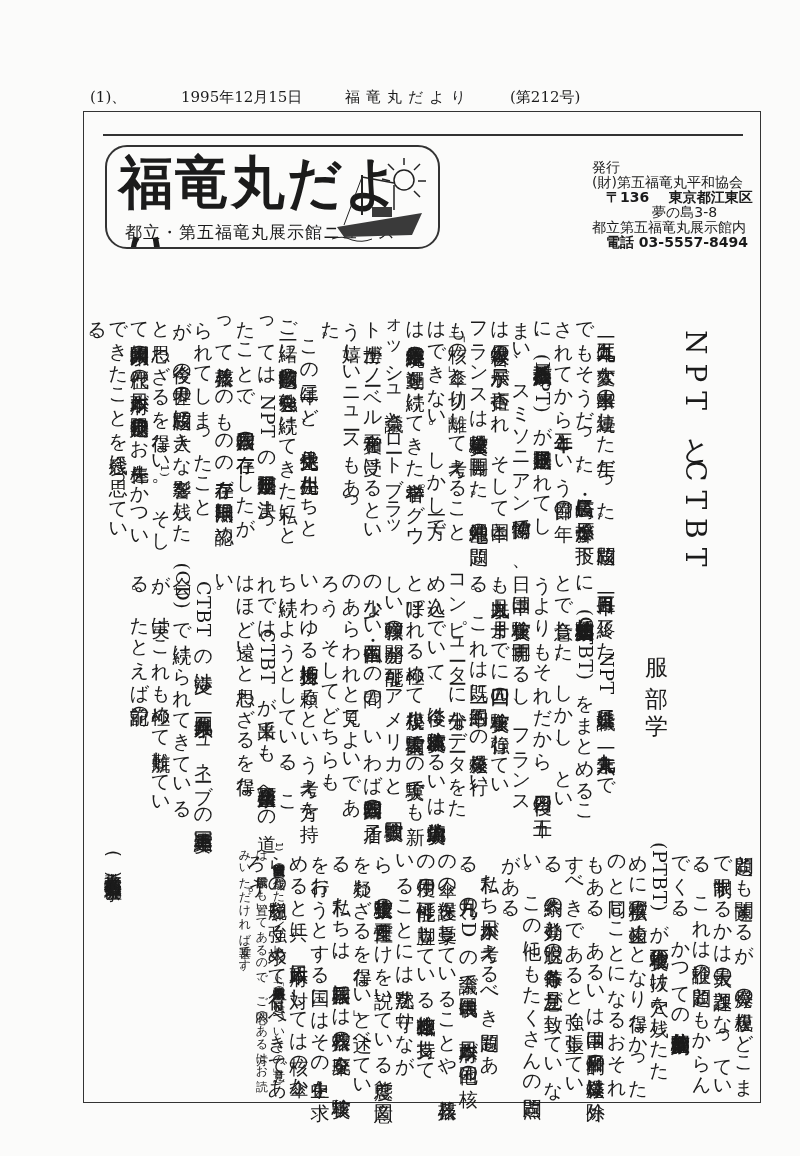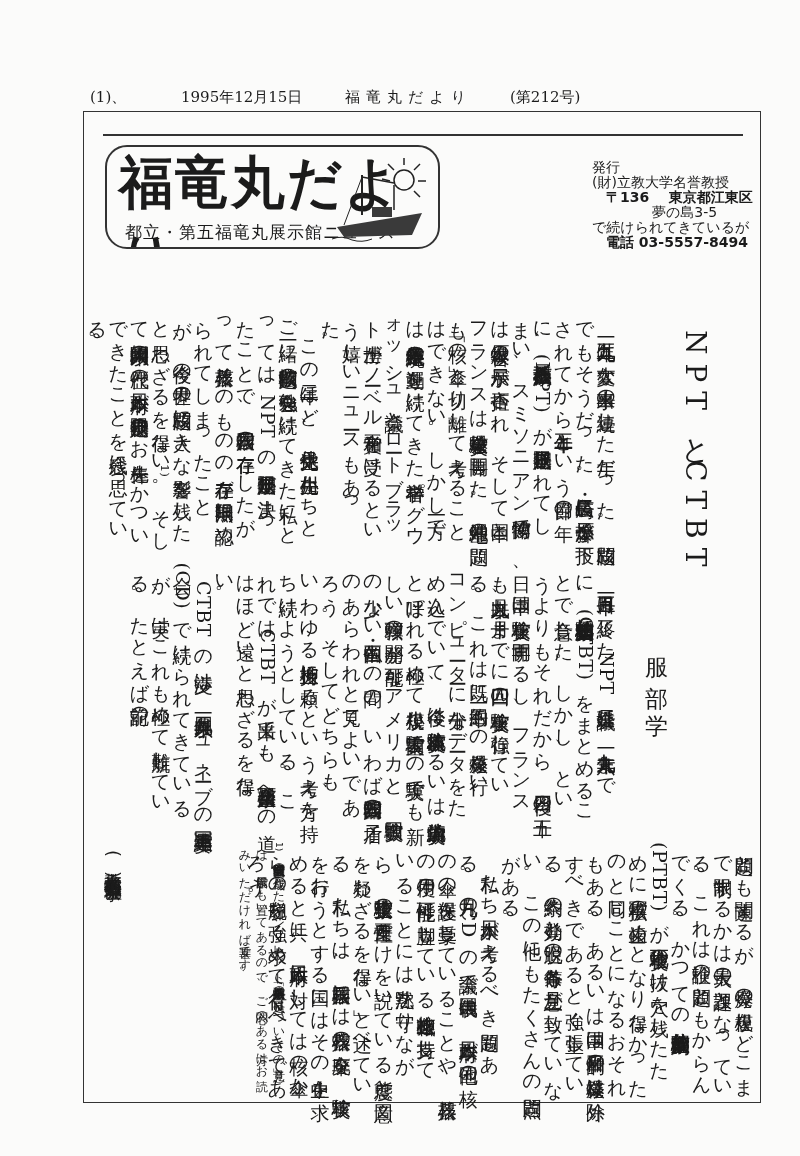--- a/index.html
+++ b/index.html
@@ -58,24 +58,24 @@
     <line x1="30" y1="60" x2="30" y2="20" stroke="#222" stroke-width="2"></line>
     <line x1="30" y1="22" x2="62" y2="28" stroke="#222" stroke-width="1.5"></line>
     <line x1="30" y1="22" x2="12" y2="70" stroke="#222" stroke-width="1"></line>
     <line x1="62" y1="30" x2="62" y2="55" stroke="#222" stroke-width="1.5"></line>
     <path d="M0 84 Q10 80 20 85 Q30 88 40 84" fill="none" stroke="#222"></path>
   </svg>
 </div>
 
 <div class="pub">
   <div>発行</div>
-  <div>(財)立教大学名誉教授</div>
+  <div>(財)第五福竜丸平和協会</div>
   <div class="i1"><span>〒136</span>&nbsp;&nbsp;&nbsp;&nbsp;<span>東京都江東区</span></div>
-  <div class="i2">夢の島3-5</div>
-  <div>で続けられてきているが</div>
+  <div class="i2">夢の島3-8</div>
+  <div>都立第五福竜丸展示館内</div>
   <div class="i1">電話 03-5557-8494</div>
 </div>
 
 <div class="title">NPTとCTBT</div>
 <div class="author">服部学</div>
 
 <div class="vblock" style="left:103px;top:308px;width:514px;height:235px;">
   <p>一九九五年は大変な出来事の連続した年だった。核問題でもそうだった。広島・長崎に原子爆弾が投下されてから五十年という節目の年に、核兵器不拡散条約(NPT)が無期限延長されてしまい、スミソニアン博物館では原爆被害の展示が拒否され、そして中国とフランスは核爆発実験を再開した。沖縄基地の問題も「核の傘」と切り離して考えることはできない。しかし一方では多年核兵器廃絶の運動を続けてきた科学者パグウォッシュ会議とロートブラット博士がノーベル平和賞を受けるという嬉しいニュースもあった。</p>
   <p>この二年ほど、伏見先生や小川先生たちとご一緒に核拡散問題の勉強会を続けてきた私にとっては、NPTの無期限延長が決まったことで、核兵器国の存在、したがって核兵器そのものの存在が無期限に認められてしまったことが、今後の世界の核問題に大きな影響を残したと思わざるを得ない¹⁾。そして細川内閣以来の歴代の日本政府が無期限延長のお先棒をかついできたことを残念に思っている。</p>
 </div>

